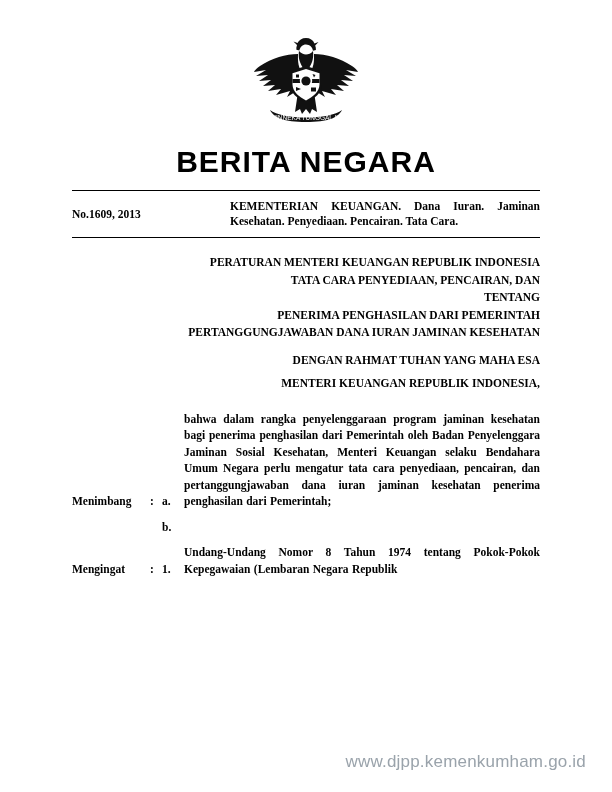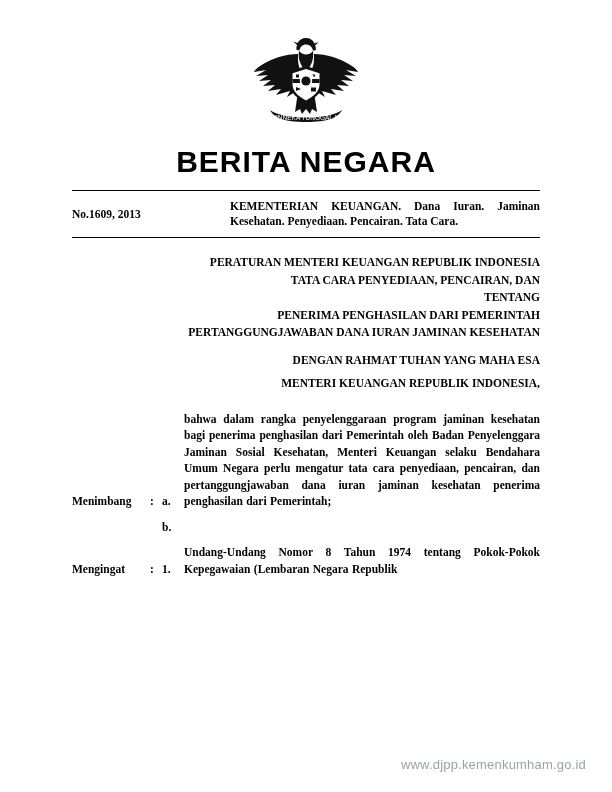--- a/index.html
+++ b/index.html
@@ -129,21 +129,21 @@
     word-spacing: 0.5px;
   }
 
   
   .footer-url {
     position: absolute;
     right: 26px;
     bottom: 20px;
     color: #9aa3ab;
     font-family: "Liberation Sans", sans-serif;
-    font-size: 13px;
+    font-size: 17px;
     letter-spacing: 0.2px;
   }
 </style>
 </head>
 <body>
 
 <div class="page">
 
   <div class="emblem-wrap">
     <span class="emblem">

